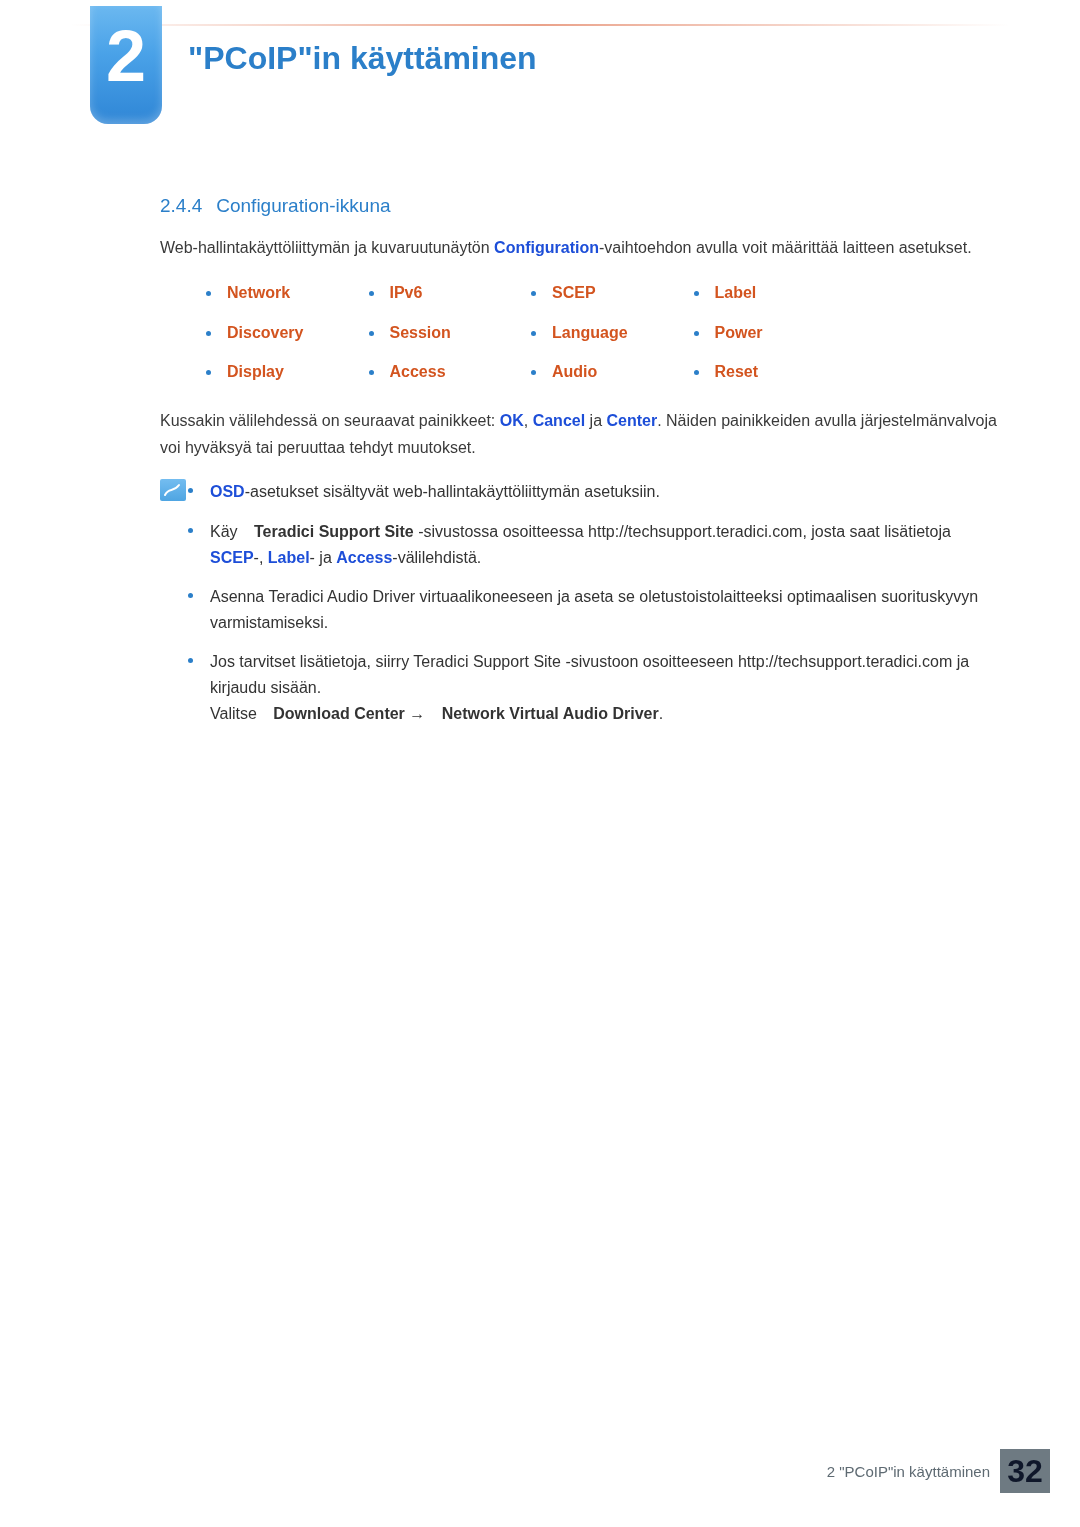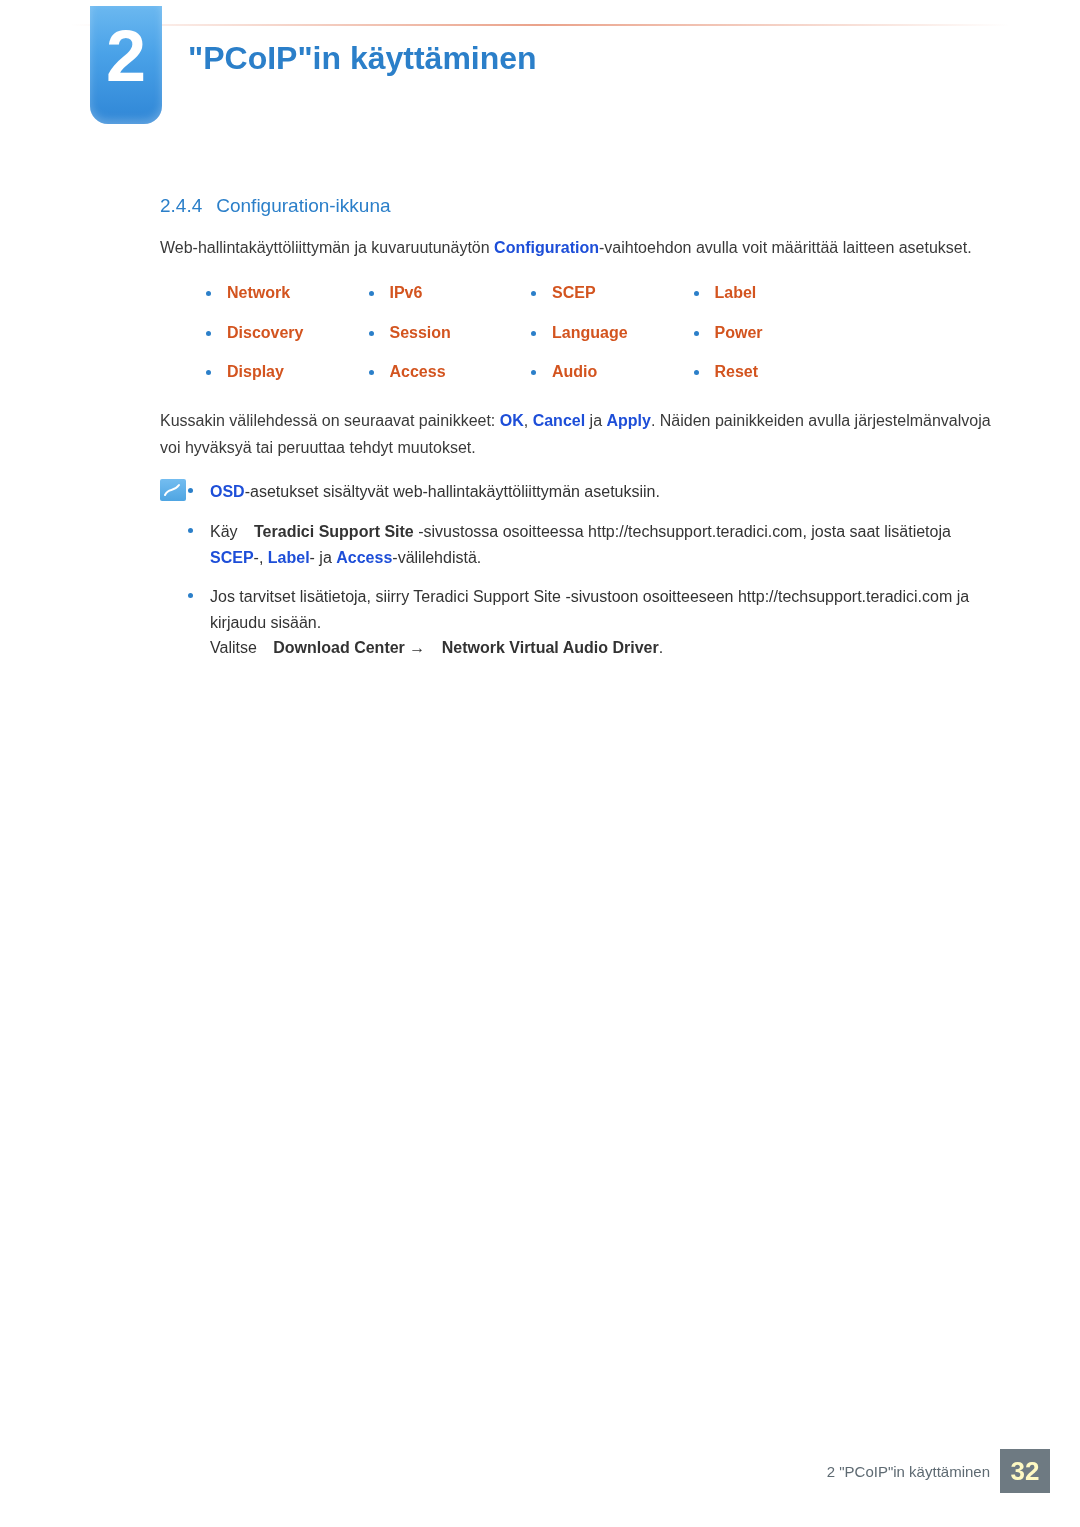--- a/index.html
+++ b/index.html
@@ -120,22 +120,22 @@
     gap: 10px;
   }
   .footer-text {
     color: #5e6a72;
     font-size: 15px;
     display: flex;
     align-items: center;
   }
   .page-num {
     background: #6e7a82;
-    color: #fef9c3;
-    font-size: 26px;
+    color: #0f172a;
+    font-size: 32px;
     font-weight: 700;
     width: 50px; height: 44px;
     display: flex; align-items: center; justify-content: center;
   }
 </style>
 </head>
 <body>
 
 <div class="top-line"></div>
 
@@ -201,37 +201,40 @@
         <span class="bullet"></span>
         <span class="tab-name">Audio</span>
       </div>
     <div class="tab-item">
         <span class="bullet"></span>
         <span class="tab-name">Reset</span>
       </div>
   </div>
 
   <p class="para">
-    <span>Kussakin välilehdessä on seuraavat painikkeet: </span><span class="hl">OK</span><span>, </span><span class="hl">Cancel</span><span> ja </span><span class="hl">Apply</span><span>. Näiden painikkeiden avulla järjestelmänvalvoja voi hyväksyä tai peruuttaa tehdyt muutokset.</span>
+    <span>Kussakin välilehdessä on seuraavat painikkeet: </span><span class="hl">OK</span><span>, </span><span class="hl">Cancel</span><span> ja </span><span class="hl">Center</span><span>. Näiden painikkeiden avulla järjestelmänvalvoja voi hyväksyä tai peruuttaa tehdyt muutokset.</span>
   </p>
 
   <div class="note-block">
     <div class="note-icon">
       <svg width="20" height="18" viewBox="0 0 20 18">
           <path d="M2 14 C6 6, 10 12, 16 4" stroke="#fff" stroke-width="2" fill="none" stroke-linecap="round"></path>
         </svg>
     </div>
     <ul class="note-list">
       <li>
         <span class="hl">OSD</span><span>-asetukset sisältyvät web-hallintakäyttöliittymän asetuksiin.</span>
       </li>
       <li>
         <span>Käy </span><span class="bold">Teradici Support Site</span><span> -sivustossa osoitteessa http://techsupport.teradici.com, josta saat lisätietoja </span><span class="hl">SCEP</span><span>-, </span><span class="hl">Label</span><span>- ja </span><span class="hl">Access</span><span>-välilehdistä.</span>
       </li>
       <li>
+        <span>Asenna Teradici Audio Driver virtuaalikoneeseen ja aseta se oletustoistolaitteeksi optimaalisen suorituskyvyn varmistamiseksi.</span>
+      </li>
+      <li>
         <span>Jos tarvitset lisätietoja, siirry Teradici Support Site -sivustoon osoitteeseen http://techsupport.teradici.com ja kirjaudu sisään.</span><br>
         <span>Valitse </span><span class="bold">Download Center</span><span class="arrow"> → </span><span class="bold">Network Virtual Audio Driver</span><span>.</span>
       </li>
     </ul>
   </div>
 
 </div>
 
 <div class="footer">
   <div class="footer-text">2 "PCoIP"in käyttäminen</div>

